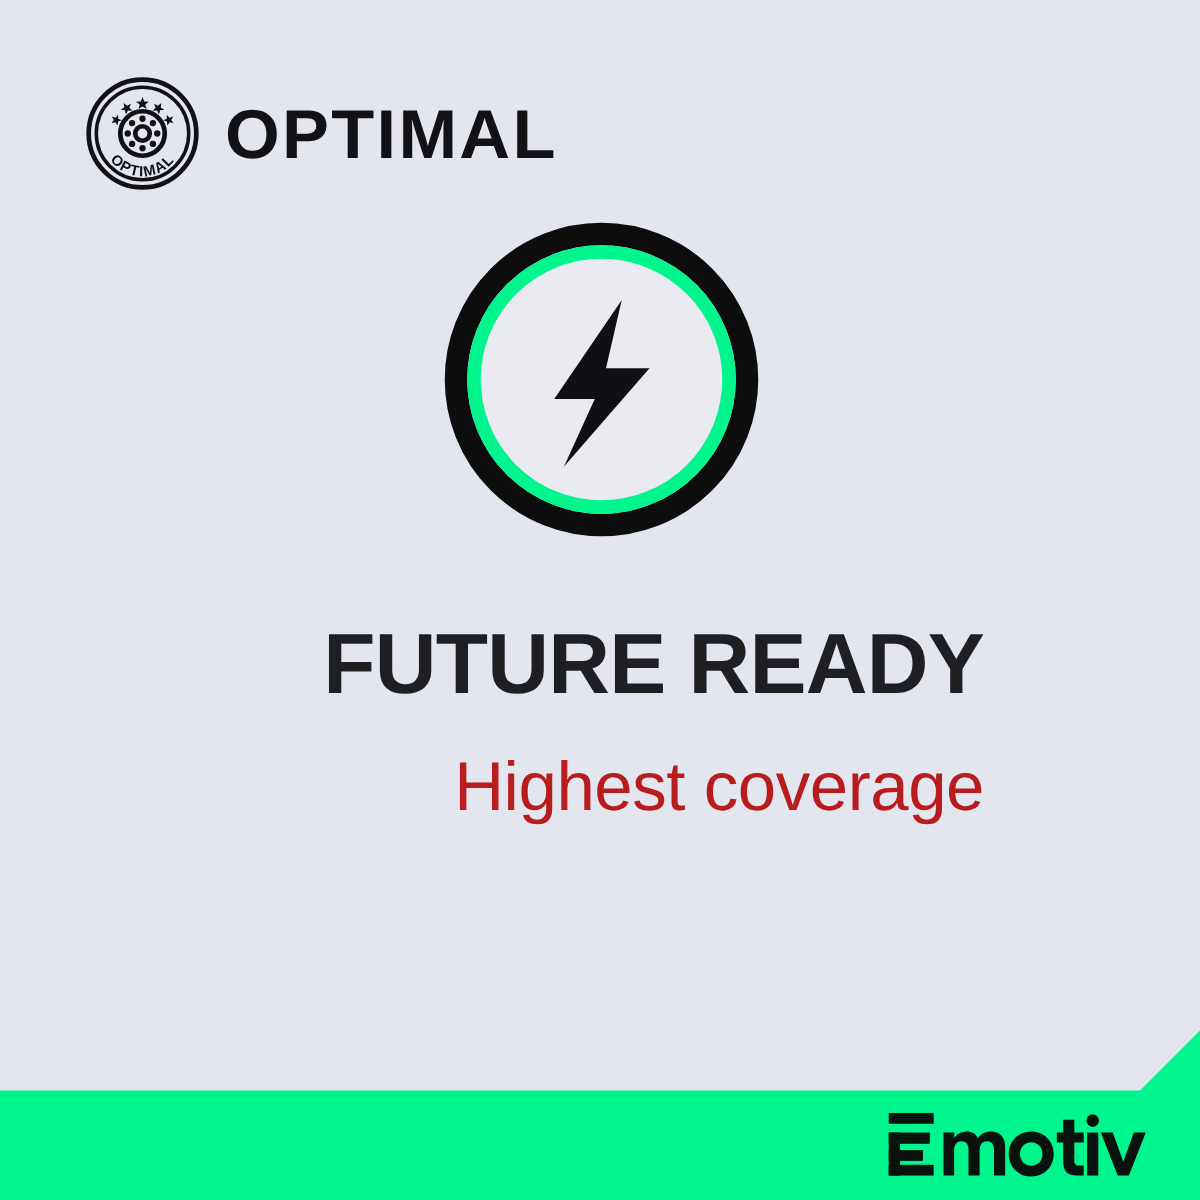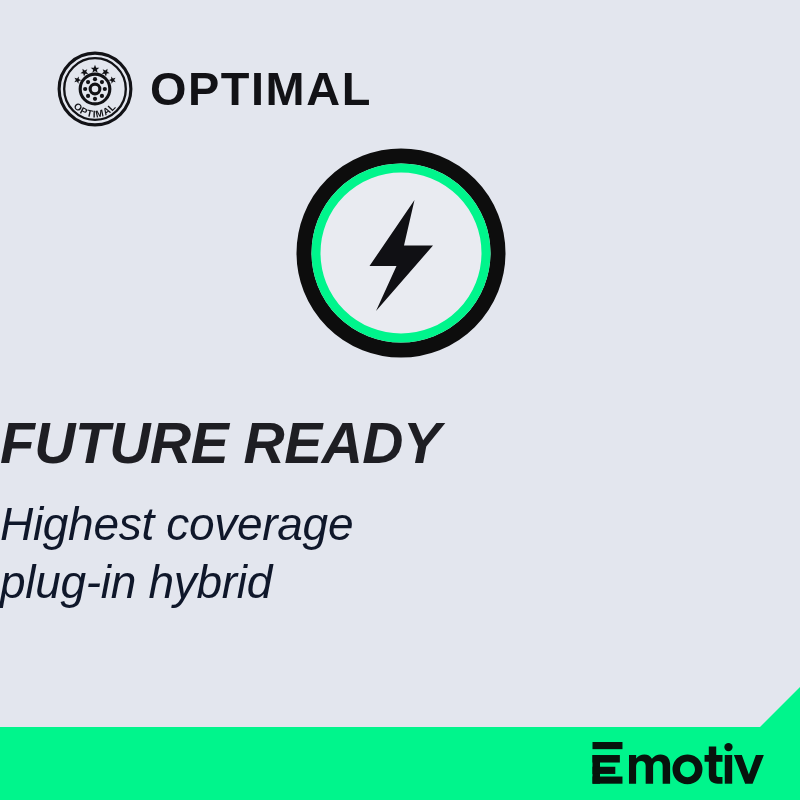--- a/index.html
+++ b/index.html
@@ -57,40 +57,39 @@
     height: 210px;
   }
   #hero-emblem svg { display: block; }
 
   
   #headline-block {
     position: absolute;
     left: 0;
     top: 414px;
     width: 656px;
-    text-align: left;
-    font-style: italic;
+    text-align: right;
   }
   #headline {
     font-family: "Liberation Sans", sans-serif;
     font-weight: 700;
     font-size: 57px;
     letter-spacing: -0.5px;
     color: #1e1e23;
     line-height: 1.05;
     margin: 0;
     white-space: nowrap;
   }
   #subhead {
     margin: 22px 0 0 0;
     font-family: "Liberation Sans", sans-serif;
     font-weight: 400;
     font-size: 46px;
     line-height: 1.26;
-    color: #0f172a;
+    color: #b91c1c;
     letter-spacing: -0.3px;
   }
   .subhead-line { display: block; white-space: nowrap; }
 
   
   #footer-band {
     position: absolute;
     left: 0;
     top: 680px;
     width: 800px;
@@ -172,21 +171,20 @@
       <circle cx="105" cy="105" r="85" fill="none" stroke="#00F58C" stroke-width="9"></circle>
 
       <path d="M118.5 52 L73.5 118 L100.5 118 L80 163 L137 97.5 L108 97.5 Z" fill="#101014"></path>
     </svg>
   </div>
 
   <div id="headline-block">
     <h1 id="headline">FUTURE READY</h1>
     <p id="subhead">
       <span class="subhead-line">Highest coverage</span>
-      <span class="subhead-line">plug-in hybrid</span>
     </p>
   </div>
 
   <div id="footer-band">
     <svg viewBox="0 0 800 120" width="800" height="120" preserveAspectRatio="none" aria-hidden="true">
       <path d="M0,47 L760,47 L800,7 L800,120 L0,120 Z" fill="#00F58C"></path>
     </svg>
   </div>
 
   <div id="footer-logo">

